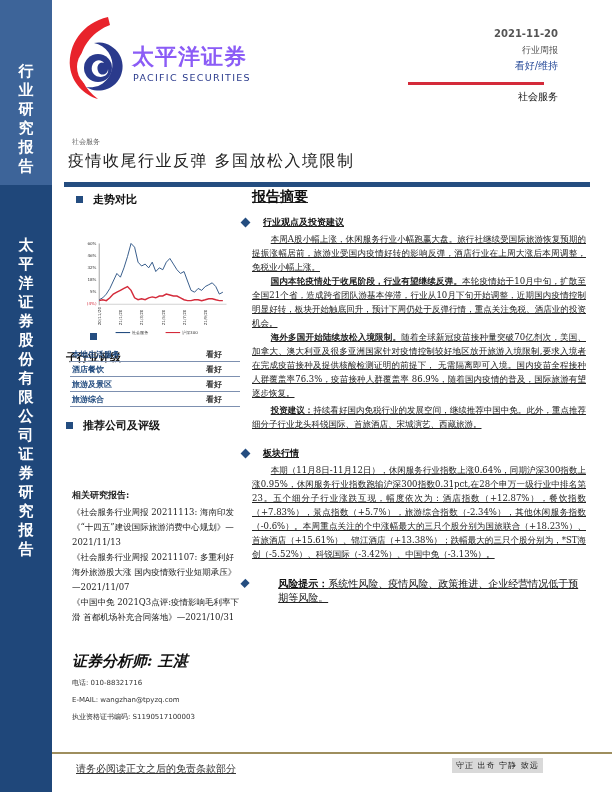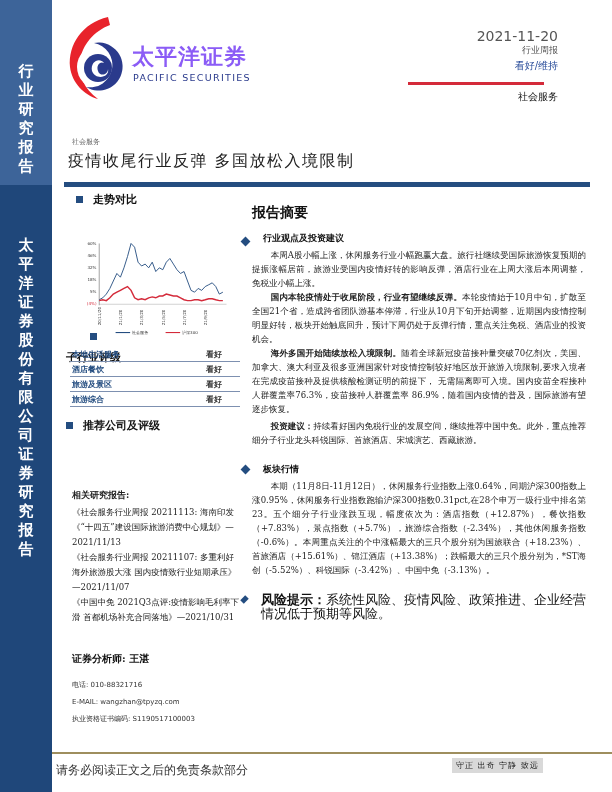--- a/index.html
+++ b/index.html
@@ -14,21 +14,21 @@
   .vtext-top { top:62px; }
   .vtext-bottom { top:236px; }
 
   .logo { position:absolute; left:64px; top:15px; width:60px; height:85px; }
   .brand-cn { position:absolute; left:132px; top:42px; font-family:"DejaVu Sans", sans-serif; font-weight:bold;
               font-size:22px; color:#8b5cf6; letter-spacing:1px; }
   .brand-en { position:absolute; left:133px; top:72px; font-family:"DejaVu Sans", sans-serif; font-size:9.5px;
               color:#2a3a8c; letter-spacing:1.3px; }
 
   .hdr-right { position:absolute; right:54px; text-align:right; font-family:"DejaVu Sans", sans-serif; }
-  .hdr-date { top:28px; font-size:14px; color:#555; }
+  .hdr-date { top:28px; font-size:10px; color:#555;font-weight:bold; }
   .hdr-type { top:44px; font-size:9px; color:#555; }
   .hdr-rating { top:59px; font-size:10px; color:#2a4d9a; }
   .hdr-line { position:absolute; left:408px; top:82px; width:136px; height:3px; background:#d42a3a; }
   .hdr-industry { top:90px; font-size:10px; color:#111; }
 
   .small-tag { position:absolute; left:72px; top:137px; font-size:7px; color:#666; font-family:"DejaVu Sans", sans-serif; }
 
   .rule-blue { position:absolute; left:64px; top:210px; width:526px; height:5px; background:#244d80; }
   .title2 { position:absolute; left:68px; top:151px; font-size:16px; letter-spacing:1.5px; color:#222; }
   .sec-h { font-size:11px; font-weight:bold; color:#111; display:flex; align-items:center; gap:10px; }
@@ -38,32 +38,32 @@
 
   .rating-table { position:absolute; left:70px; top:350px; width:170px; }
   .rt-row { display:flex; justify-content:space-between; font-size:8px; font-weight:bold; color:#244d80;
             padding:2px 0 2px 2px; border-bottom:1px solid #7d90b0; height:15px; }
   .rt-row .r { color:#333; padding-right:18px; }
 
   .related { position:absolute; left:72px; top:488px; width:168px; font-size:8.5px; line-height:15px; color:#222; }
   .related .h { font-weight:bold; font-size:9px; margin-bottom:2px; }
   .related .item { text-indent:0; }
   .analyst { position:absolute; left:72px; top:652px; width:170px; font-size:8px; color:#333; }
-  .analyst .h { font-weight:bold; font-size:10px; color:#111; margin-bottom:14px; }
+  .analyst .h { font-weight:bold; font-size:15px; color:#111; margin-bottom:7px;font-style:italic; }
   .analyst .ln { font-family:"DejaVu Sans", sans-serif; font-size:7px; margin-bottom:8px; }
 
   .right-col { position:absolute; left:252px; top:218px; width:334px; }
   .abstract-h { font-size:14px; font-weight:bold; color:#111; margin-bottom:10px; }
   .bullet-h { font-size:9px; font-weight:bold; color:#111; display:flex; align-items:center; margin-left:-10px; }
   .diamond { width:7px; height:7px; background:#244d80; transform:rotate(45deg); display:inline-block; margin-right:14px; }
   .para { font-size:8.5px; line-height:14px; color:#222; text-indent:2.2em; text-align:justify; }
   .para b { font-weight:bold; }
 
   .footer-rule { position:absolute; left:52px; top:752px; width:560px; height:2px; background:#9e8e5e; }
-  .footer-left { position:absolute; left:56px; top:762px; font-size:12px; color:#333; }
+  .footer-left { position:absolute; left:76px; top:762px; font-size:10px; color:#333;text-decoration:underline; }
   .footer-right { position:absolute; left:452px; top:758px; font-size:8px; color:#222; background:#d9d9d9; padding:2px 4px; letter-spacing:1px; }
 </style>
 </head>
 <body>
 
 <div class="sidebar"></div>
 <div class="sidebar-top"></div>
 <div class="vtext vtext-top" id="vt-top">
     <span>行</span>
     <span>业</span>
@@ -175,41 +175,41 @@
   <div class="item">《中国中免 2021Q3点评:疫情影响毛利率下滑 首都机场补充合同落地》—2021/10/31</div>
 </div>
 
 <div class="analyst">
   <div class="h">证券分析师: 王湛</div>
   <div class="ln">电话: 010-88321716</div>
   <div class="ln">E-MAIL: wangzhan@tpyzq.com</div>
   <div class="ln">执业资格证书编码: S1190517100003</div>
 </div>
 
-<div class="right-col" style="top:204px;">
+<div class="right-col" style="top:188px;text-decoration:underline;">
   <div class="abstract-h">报告摘要</div>
 
-  <div class="bullet-h" style="margin-bottom:3px;align-items:flex-end;">
+  <div class="bullet-h" style="margin-bottom:3px;">
     <span class="diamond"></span>
     <span>行业观点及投资建议</span>
   </div>
   <p class="para"><b></b><span>本周A股小幅上涨，休闲服务行业小幅跑赢大盘。旅行社继续受国际旅游恢复预期的提振涨幅居前，旅游业受国内疫情好转的影响反弹，酒店行业在上周大涨后本周调整， 免税业小幅上涨。</span></p>
   <p class="para"><b>国内本轮疫情处于收尾阶段，行业有望继续反弹。</b><span>本轮疫情始于10月中旬，扩散至全国21个省，造成跨省团队游基本停滞，行业从10月下旬开始调整，近期国内疫情控制明显好转，板块开始触底回升，预计下周仍处于反弹行情，重点关注免税、酒店业的投资机会。</span></p>
   <p class="para"><b>海外多国开始陆续放松入境限制。</b><span>随着全球新冠疫苗接种量突破70亿剂次，美国、加拿大、澳大利亚及很多亚洲国家针对疫情控制较好地区放开旅游入境限制,要求入境者在完成疫苗接种及提供核酸检测证明的前提下， 无需隔离即可入境。国内疫苗全程接种人群覆盖率76.3%，疫苗接种人群覆盖率 86.9%，随着国内疫情的普及，国际旅游有望逐步恢复。</span></p>
   <p class="para" style="margin-top:3px;"><b>投资建议：</b><span>持续看好国内免税行业的发展空间，继续推荐中国中免。此外，重点推荐细分子行业龙头科锐国际、首旅酒店、宋城演艺、西藏旅游。</span></p>
 
   <div class="bullet-h" style="margin-top:16px;margin-bottom:3px;">
     <span class="diamond"></span>
     <span>板块行情</span>
   </div>
   <p class="para"><b></b><span>本期（11月8日-11月12日），休闲服务行业指数上涨0.64%，同期沪深300指数上涨0.95%，休闲服务行业指数跑输沪深300指数0.31pct,在28个申万一级行业中排名第23。五个细分子行业涨跌互现，幅度依次为：酒店指数（+12.87%），餐饮指数（+7.83%），景点指数（+5.7%），旅游综合指数（-2.34%），其他休闲服务指数（-0.6%）。本周重点关注的个中涨幅最大的三只个股分别为国旅联合（+18.23%）、首旅酒店（+15.61%）、锦江酒店（+13.38%）；跌幅最大的三只个股分别为，*ST海创（-5.52%）、科锐国际（-3.42%）、中国中免（-3.13%）。</span></p>
 
   <div class="bullet-h" style="margin-top:16px;align-items:flex-start;">
     <span class="diamond" style="margin-top:3px;"></span>
-    <span style="font-weight:normal;font-size:13px;line-height:14px;">
+    <span style="font-weight:normal;font-size:10px;line-height:14px;margin-left:16px;">
       <b>风险提示：</b><span>系统性风险、疫情风险、政策推进、企业经营情况低于预期等风险。</span>
     </span>
   </div>
 </div>
 
 <div class="footer-rule"></div>
 <div class="footer-left">请务必阅读正文之后的免责条款部分</div>
 <div class="footer-right">守正 出奇 宁静 致远</div>
 
 </body></html>

